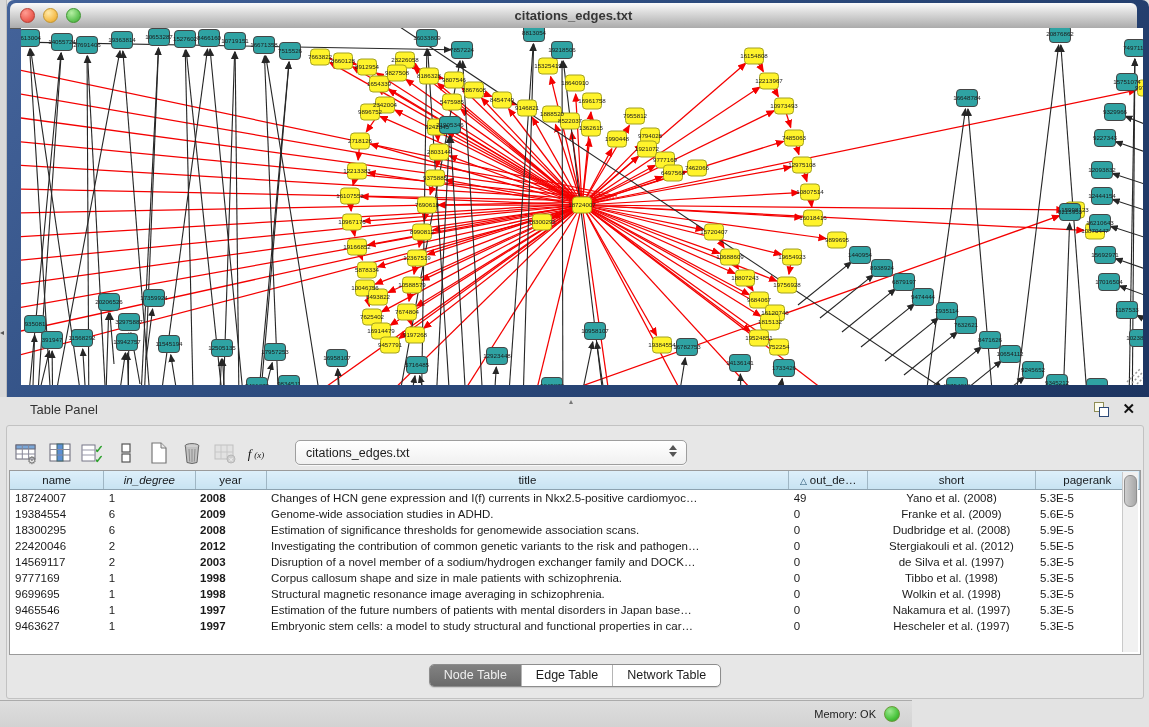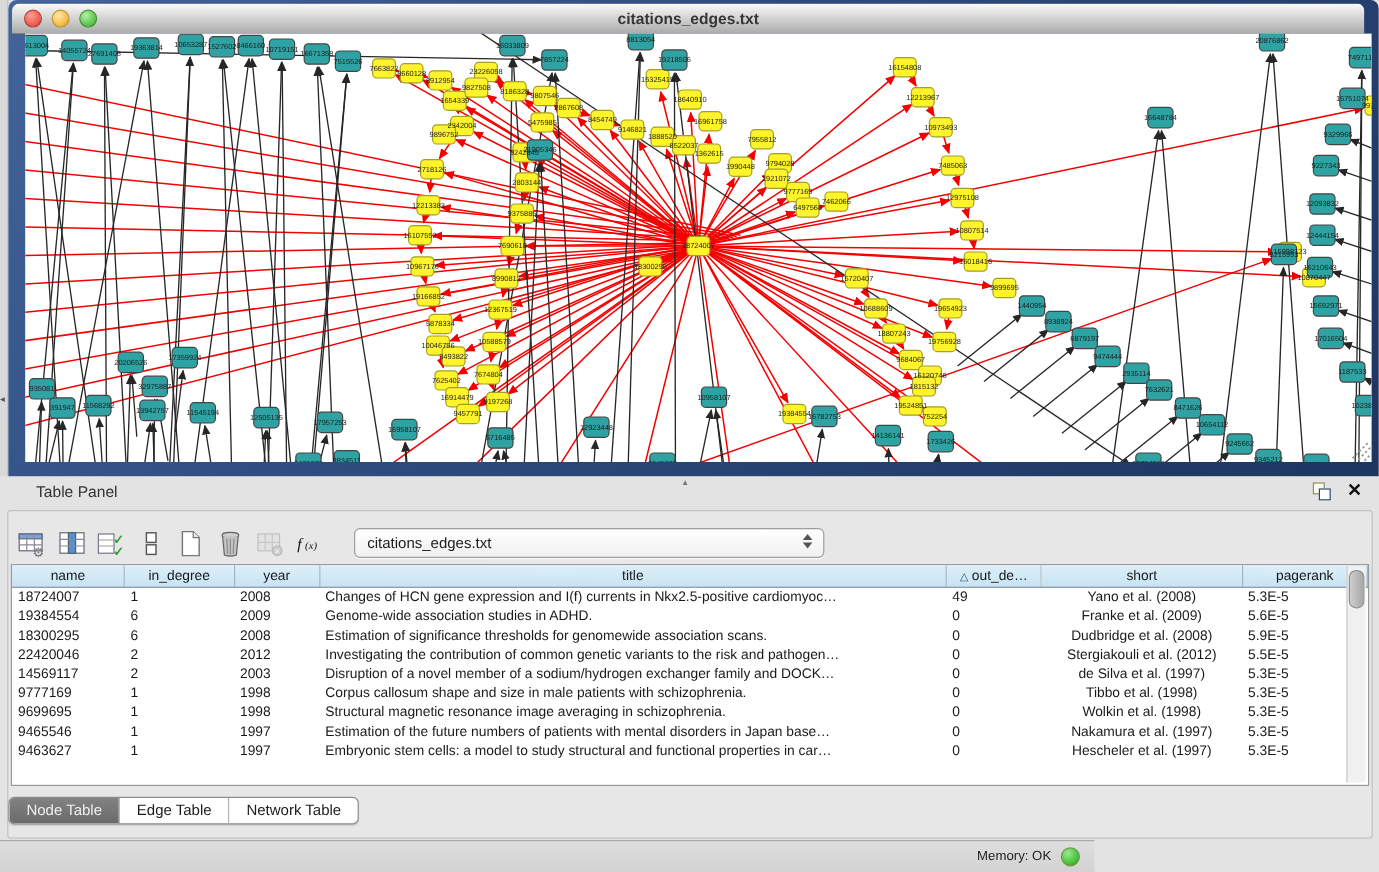--- a/index.html
+++ b/index.html
@@ -48,31 +48,31 @@
   .combo-arrows .up{width:0;height:0;border-left:4px solid transparent;border-right:4px solid transparent;border-bottom:5px solid #555;}
   .combo-arrows .down{width:0;height:0;border-left:4px solid transparent;border-right:4px solid transparent;border-top:5px solid #555;}
   
   .tbl-wrap{position:absolute;left:2px;top:44px;width:1130px;height:183px;background:#fff;border:1px solid #9a9a9a;overflow:hidden;}
   table.grid{border-collapse:collapse;table-layout:fixed;font-size:11.5px;color:#1a1a1a;}
   table.grid th{height:18px;background:linear-gradient(#ddeffa,#c8e3f2);border-right:1px solid #9fb6c4;border-bottom:1px solid #8ca2b0;
     font-weight:normal;font-size:11.5px;color:#16191c;text-align:center;padding:0 3px;overflow:hidden;white-space:nowrap;}
   table.grid td{height:16px;padding:0 5px;overflow:hidden;white-space:nowrap;border:0;}
   td.c-name{padding-left:14px;}
   td.c-in_degree{padding-left:17px;}
-  td.c-year{padding-left:36px;}
+  td.c-year{padding-left:36px;font-weight:bold;}
   td.c-title{padding-left:20px;}
   td.c-out_degree{padding-left:8px;}
   td.c-short{text-align:center;}
   td.c-pagerank{padding-left:5px;}
   .sort-glyph{font-size:9px;margin-right:3px;color:#22506e;}
   .vscroll{position:absolute;right:2px;top:1px;width:15px;height:180px;background:#f1f1f1;border-left:1px solid #c9c9c9;}
   .vthumb{position:absolute;left:1px;top:3px;width:11px;height:30px;border-radius:6px;
     background:linear-gradient(90deg,#cecece,#a8a8a8);border:1px solid #8f8f8f;}
   
-  .tabbar{position:absolute;left:0;right:0;top:238px;display:flex;}
+  .tabbar{position:absolute;left:0;right:0;top:238px;display:flex;justify-content:center;}
   .seg{display:flex;border:1px solid #8d8d8d;border-radius:5px;overflow:hidden;background:#fff;
     box-shadow:0 1px 1px rgba(0,0,0,.12);}
   .seg .tab{padding:3px 14px 4px;font-size:12.5px;color:#1c1c1c;border-left:1px solid #b5b5b5;}
   .seg .tab:first-child{border-left:0;}
   .seg .tab.sel{background:linear-gradient(#828282,#6a6a6a);color:#efefef;border-left:0;}
   
   .statusbar{position:absolute;left:0;top:303px;width:912px;height:27px;border-top:1px solid #ababab;
     background:linear-gradient(#dedede,#d2d2d2);}
   .memory{position:absolute;right:36px;top:7px;font-size:11px;color:#222;}
   .mem-dot{position:absolute;right:12px;top:5px;width:14px;height:14px;border-radius:50%;
@@ -687,21 +687,21 @@
             <div class="down"></div>
         </div>
       </div>
     </div>
 
     <div class="tbl-wrap">
       <table class="grid" id="attr-table">
         <thead>
             <tr id="attr-head">
               <th style="width: 89px;">name</th>
-              <th style="width: 86px;">in_degree</th>
+              <th style="width: 86px; font-style: italic;">in_degree</th>
               <th style="width: 66px;">year</th>
               <th style="width: 520px;">title</th>
               <th style="width: 73px;"><span class="sort-glyph">△</span>out_de…</th>
               <th style="width: 162px;">short</th>
               <th style="width: 100px;">pagerank</th>
             </tr>
           </thead>
         <tbody id="attr-body">
             <tr>
               <td class="c-name">18724007</td>

